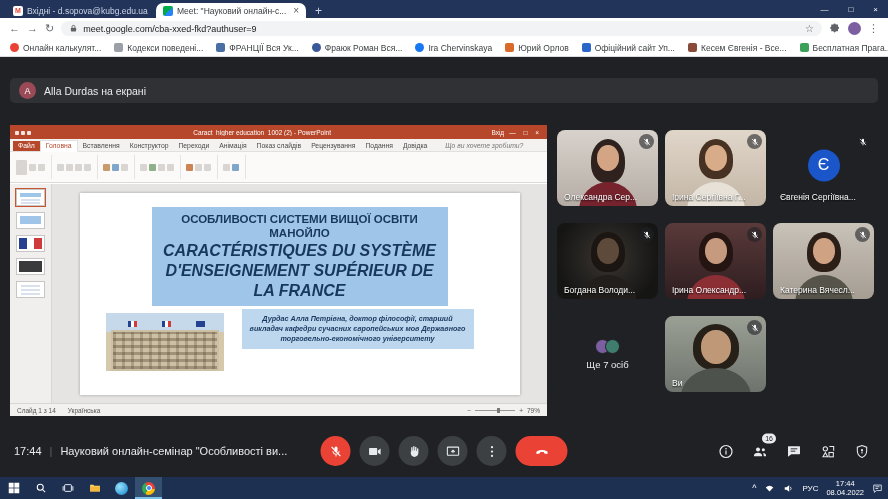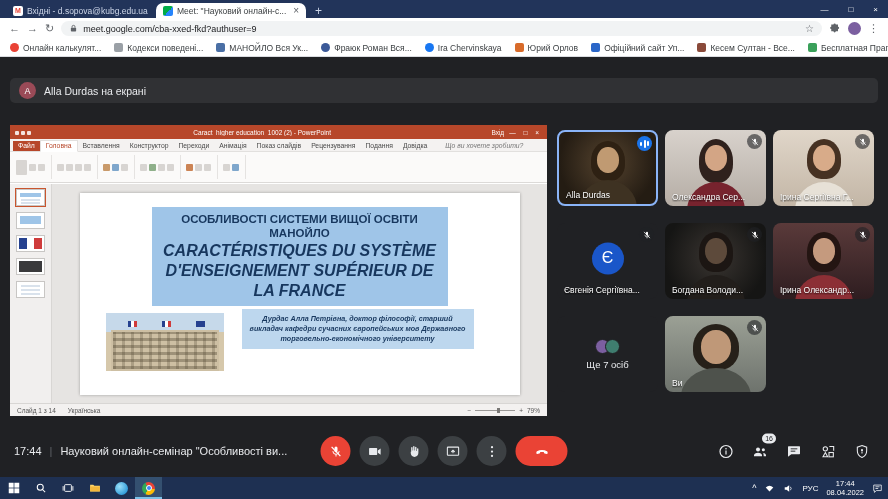--- a/index.html
+++ b/index.html
@@ -192,41 +192,41 @@
     <div class="bm">
         <span class="bmicon c1"></span>
         <span>Онлайн калькулят...</span>
       </div>
     <div class="bm">
         <span class="bmicon c2"></span>
         <span>Кодекси поведені...</span>
       </div>
     <div class="bm">
         <span class="bmicon c3"></span>
-        <span>МАНОЙЛО Вся Ук...</span>
+        <span>ФРАНЦІЇ Вся Ук...</span>
       </div>
     <div class="bm">
         <span class="bmicon c4"></span>
         <span>Фраюк Роман Вся...</span>
       </div>
     <div class="bm">
         <span class="bmicon c5"></span>
         <span>Ira Chervinskaya</span>
       </div>
     <div class="bm">
         <span class="bmicon c6"></span>
         <span>Юрий Орлов</span>
       </div>
     <div class="bm">
         <span class="bmicon c7"></span>
         <span>Офіційний сайт Уп...</span>
       </div>
     <div class="bm">
         <span class="bmicon c8"></span>
-        <span>Кесем Султан - Все...</span>
+        <span>Кесем Євгенія - Все...</span>
       </div>
     <div class="bm">
         <span class="bmicon c9"></span>
         <span>Бесплатная Прага...</span>
       </div>
 
   </div>
 
   <div class="meet">
 
@@ -333,31 +333,20 @@
           <span>−</span>
           <span class="zoombar"></span>
           <span>+</span>
           <span>79%</span>
         </div>
       </div>
     </div>
 
     <div class="tiles">
 
-      <div class="tile t1">
-        <div class="hair"></div>
-          <div class="head"></div>
-          <div class="bod"></div>
-        <span class="speak">
-            <i class="b1"></i>
-            <i class="b2"></i>
-            <i class="b3"></i>
-          </span>
-        <span class="pname">Alla Durdas</span>
-      </div>
 
       <div class="tile t2">
         <div class="hair"></div>
           <div class="head"></div>
           <div class="bod"></div>
         <span class="micoff">
             <svg viewBox="0 0 24 24">
               <rect x="9.6" y="4" width="4.8" height="9" rx="2.4" fill="currentColor"></rect>
               <path d="M7 11.5a5 5 0 0 0 10 0" fill="none" stroke="currentColor" stroke-width="1.6"></path>
               <path d="M12 16.5V20" stroke="currentColor" stroke-width="1.6"></path>
@@ -418,20 +407,34 @@
             <svg viewBox="0 0 24 24">
               <rect x="9.6" y="4" width="4.8" height="9" rx="2.4" fill="currentColor"></rect>
               <path d="M7 11.5a5 5 0 0 0 10 0" fill="none" stroke="currentColor" stroke-width="1.6"></path>
               <path d="M12 16.5V20" stroke="currentColor" stroke-width="1.6"></path>
               <line x1="5" y1="4.5" x2="19" y2="19.5" stroke="currentColor" stroke-width="2"></line>
             </svg>
           </span>
         <span class="pname">Ірина Олександр...</span>
       </div>
 
+      <div class="tile t7">
+        <div class="hair"></div>
+          <div class="head"></div>
+          <div class="bod"></div>
+        <span class="micoff">
+            <svg viewBox="0 0 24 24">
+              <rect x="9.6" y="4" width="4.8" height="9" rx="2.4" fill="currentColor"></rect>
+              <path d="M7 11.5a5 5 0 0 0 10 0" fill="none" stroke="currentColor" stroke-width="1.6"></path>
+              <path d="M12 16.5V20" stroke="currentColor" stroke-width="1.6"></path>
+              <line x1="5" y1="4.5" x2="19" y2="19.5" stroke="currentColor" stroke-width="2"></line>
+            </svg>
+          </span>
+        <span class="pname">Катерина Вячесл...</span>
+      </div>
 
       <div class="tile t8">
         <div class="ovf">
           <div class="ovf-avatars">
               <i class="a1"></i>
               <i class="a2"></i>
             </div>
           <span class="ovf-label">Ще 7 осіб</span>
         </div>
       </div>

